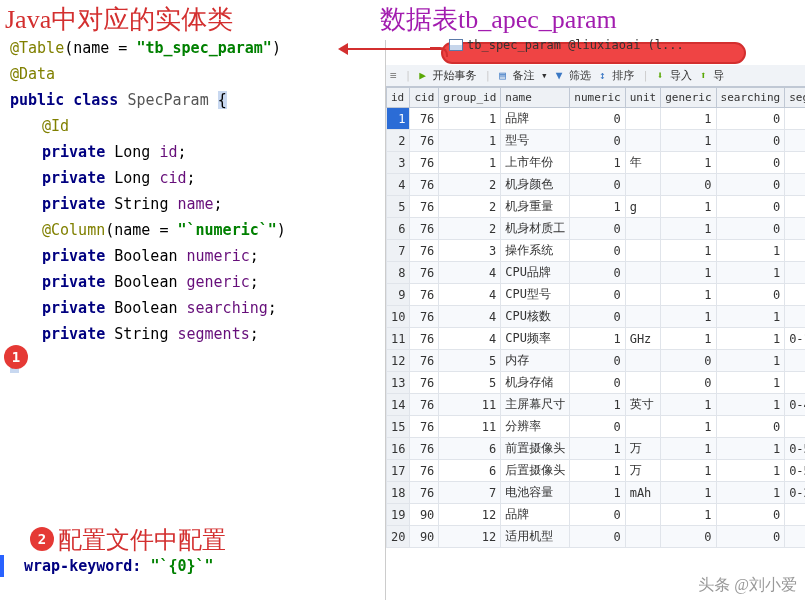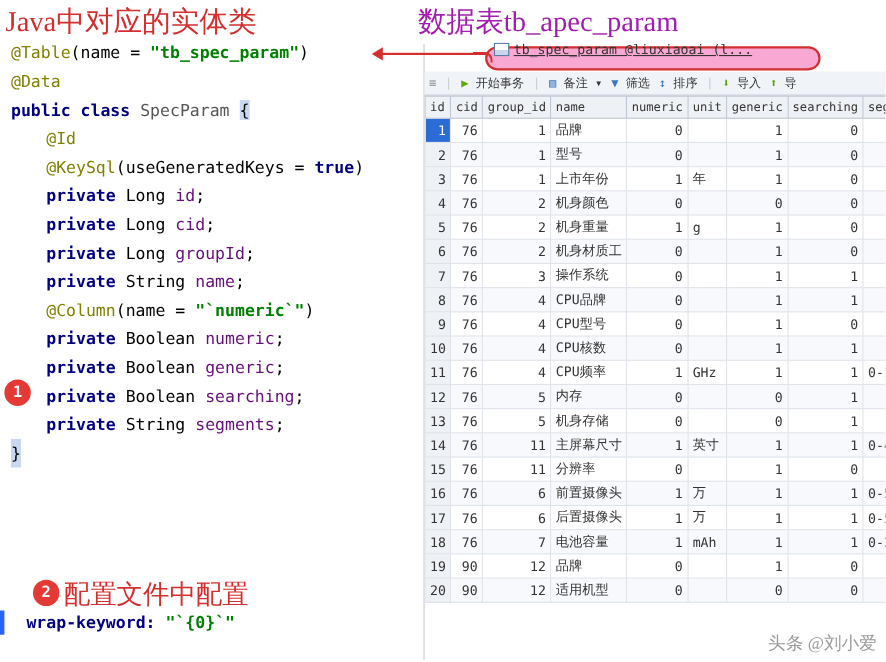--- a/index.html
+++ b/index.html
@@ -89,24 +89,23 @@
     }
     .db-tab {
       position: absolute;
       left: 55px; top: 2px;
       height: 20px;
       display: flex;
       align-items: center;
       border: 2px solid #d32f2f;
       border-radius: 12px;
       padding: 1px 60px 17px 6px;
-      background: #f9a8d4;
+      background: #ef4444;
       font-size: 12px;
       color: #333;
-      text-decoration: underline;
     }
     .db-tab-icon {
       width: 14px; height: 12px;
       border: 1px solid #5a7aa8;
       background: linear-gradient(#fff 50%, #c7d6eb 50%);
       margin-right: 4px;
     }
     .arrow {
       position: absolute;
       left: 342px; top: 48px;
@@ -201,24 +200,22 @@
 </div>
 
 <div class="arrow"></div>
 <div class="arrow-curve"></div>
 
 <div class="code-pane">
   <div><span class="kw-annotation">@Table</span><span class="kw-plain">(</span><span class="kw-plain">name = </span><span class="kw-str">"tb_spec_param"</span><span class="kw-plain">)</span></div>
   <div class="kw-annotation">@Data</div>
   <div><span class="kw-keyword">public class </span><span class="kw-class">SpecParam </span><span class="brace-hl">{</span></div>
   <div class="indent1 kw-annotation">@Id</div>
-  <div class="indent1"><span class="kw-annotation">@KeySql</span><span class="kw-plain">(useGeneratedKeys = </span><span class="kw-keyword">true</span><span class="kw-plain">)</span></div>
   <div class="indent1"><span class="kw-keyword">private </span><span class="kw-type">Long </span><span class="kw-field">id</span><span>;</span></div>
   <div class="indent1"><span class="kw-keyword">private </span><span class="kw-type">Long </span><span class="kw-field">cid</span><span>;</span></div>
-  <div class="indent1"><span class="kw-keyword">private </span><span class="kw-type">Long </span><span class="kw-field">groupId</span><span>;</span></div>
   <div class="indent1"><span class="kw-keyword">private </span><span class="kw-type">String </span><span class="kw-field">name</span><span>;</span></div>
   <div class="indent1"><span class="kw-annotation">@Column</span><span class="kw-plain">(name = </span><span class="kw-str">"`numeric`"</span><span class="kw-plain">)</span></div>
   <div class="indent1"><span class="kw-keyword">private </span><span class="kw-type">Boolean </span><span class="kw-field">numeric</span><span>;</span></div>
   <div class="indent1"><span class="kw-keyword">private </span><span class="kw-type">Boolean </span><span class="kw-field">generic</span><span>;</span></div>
   <div class="indent1"><span class="kw-keyword">private </span><span class="kw-type">Boolean </span><span class="kw-field">searching</span><span>;</span></div>
   <div class="indent1"><span class="kw-keyword">private </span><span class="kw-type">String </span><span class="kw-field">segments</span><span>;</span></div>
   <div class="brace-hl" style="display:inline-block">}</div>
 </div>
 
 <div class="marker1">1</div>

